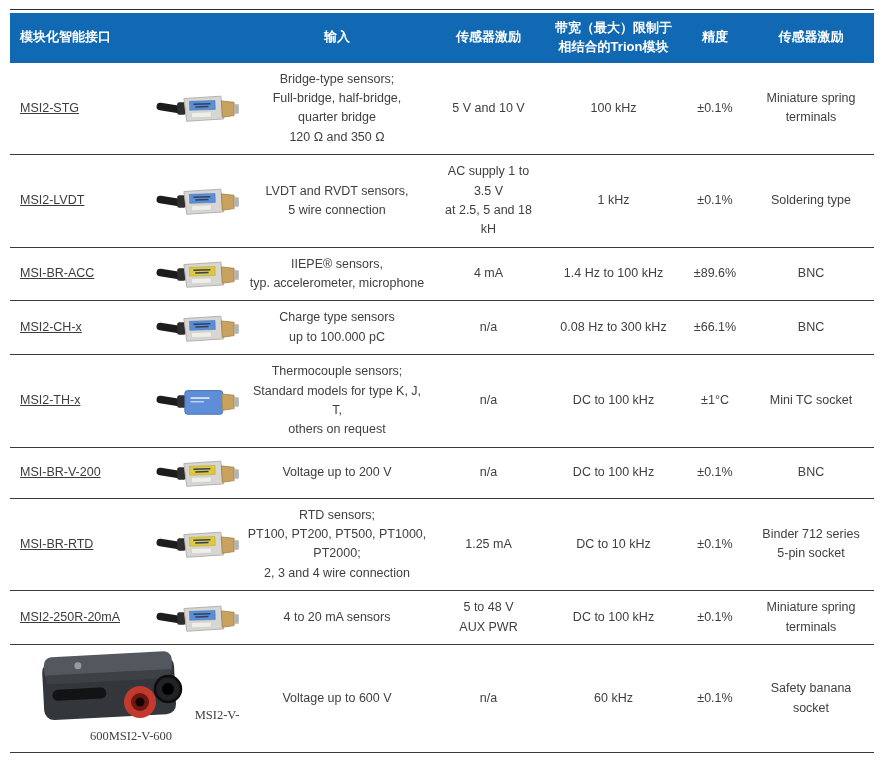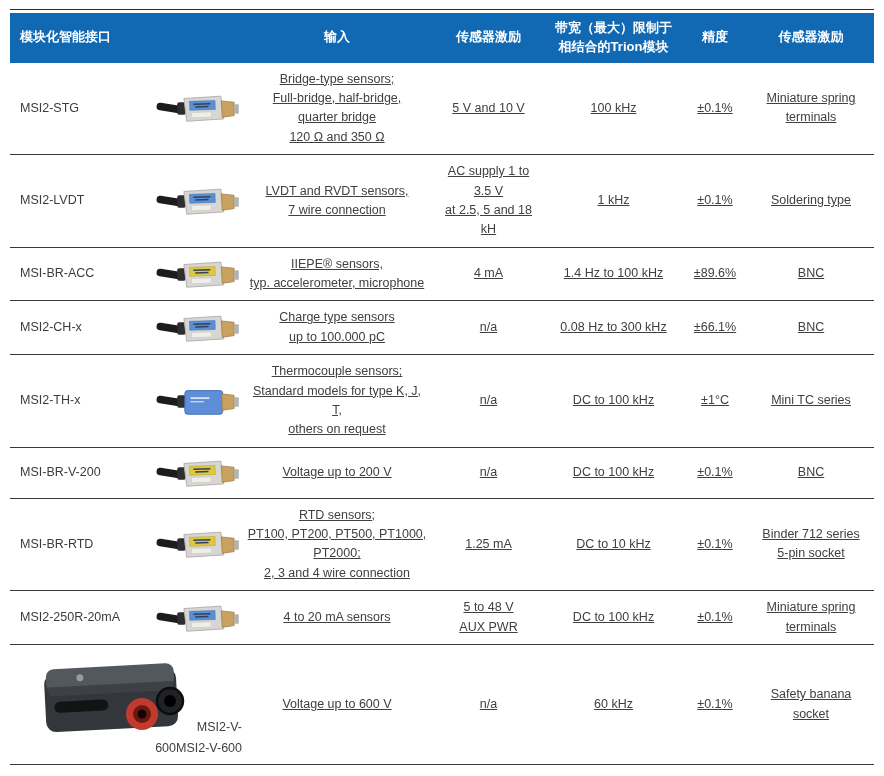--- a/index.html
+++ b/index.html
@@ -40,28 +40,30 @@
     border-bottom: 1px solid #3a3a3a;
     vertical-align: middle;
     text-align: center;
     font-size: 12.5px;
     line-height: 1.55;
     padding: 7px 3px;
   }
   td.cell-name { text-align: left; padding-left: 10px; }
   a.product-link {
     color: #3c3c3c;
+    text-decoration: underline;
     cursor: pointer;
   }
-  .cell-value { white-space: pre-line; text-decoration: underline; }
+  .cell-value { white-space: pre-line; }
   .conn-svg { width: 94px; height: 36px; display: block; margin: 0 auto; }
   td.cell-device {
-    text-align: right;
-    padding: 12px 0 6px 10px;
+    text-align: center;
+    padding: 0 0 6px 10px;
     vertical-align: bottom;
+    font-family: Liberation Serif, serif;
   }
   .device-svg {
     width: 150px; height: 82px;
     display: inline-block;
     vertical-align: bottom;
     margin-left: 14px;
   }
   .device-caption {
     display: inline-block;
     vertical-align: bottom;
@@ -130,21 +132,21 @@
                 <path d="M31 9 L70 6.5 L73 30.5 L34 33 Z" fill="#d7d6d3" stroke="#b2b0ac" stroke-width="1"></path>
                 <rect x="37" y="11.5" width="27" height="9.5" fill="#5a8fd6" stroke="#3f6eb0" stroke-width="0.5" transform="rotate(-2 50 16)"></rect>
                 <rect x="41" y="14" width="18" height="1.6" fill="#30415f" transform="rotate(-2 50 15)"></rect>
                 <rect x="43" y="17" width="14" height="1.4" fill="#30415f" transform="rotate(-2 50 18)"></rect>
                 <rect x="39" y="23.5" width="21" height="5.5" fill="#efeeea" stroke="#c4c2bd" stroke-width="0.5" transform="rotate(-2 49 26)"></rect>
                 <path d="M70.5 11.5 L84 13 L84 27 L71.5 28.8 Z" fill="#c9a25f" stroke="#9a7b42" stroke-width="0.8"></path>
                 <rect x="84" y="15" width="5" height="10" rx="1" fill="#b5b3ae"></rect>
               </svg>
             </td>
             <td class="cell-input"><span class="cell-value">LVDT and RVDT sensors,
-7 wire connection</span></td>
+5 wire connection</span></td>
             <td class="cell-excitation"><span class="cell-value">AC supply 1 to
 3.5 V
 at 2.5, 5 and 18
 kH</span></td>
             <td class="cell-bandwidth"><span class="cell-value">1 kHz</span></td>
             <td class="cell-precision"><span class="cell-value">±0.1%</span></td>
             <td class="cell-connection"><span class="cell-value">Soldering type</span></td>
           </tr>
           <tr>
             <td class="cell-name"><a class="product-link">MSI-BR-ACC</a></td>
@@ -203,21 +205,21 @@
                 <rect x="84" y="15" width="5" height="10" rx="1" fill="#b5b3ae"></rect>
               </svg>
             </td>
             <td class="cell-input"><span class="cell-value">Thermocouple sensors;
 Standard models for type K, J,
 T,
 others on request</span></td>
             <td class="cell-excitation"><span class="cell-value">n/a</span></td>
             <td class="cell-bandwidth"><span class="cell-value">DC to 100 kHz</span></td>
             <td class="cell-precision"><span class="cell-value">±1°C</span></td>
-            <td class="cell-connection"><span class="cell-value">Mini TC series</span></td>
+            <td class="cell-connection"><span class="cell-value">Mini TC socket</span></td>
           </tr>
           <tr>
             <td class="cell-name"><a class="product-link">MSI-BR-V-200</a></td>
             <td class="cell-image">
               <svg class="conn-svg" viewBox="0 0 96 38">
                 <rect x="2" y="15" width="28" height="8" rx="4" fill="#1c1c1c" transform="rotate(9 16 19)"></rect>
                 <rect x="24" y="13" width="9" height="13" rx="2" fill="#2e2e2e"></rect>
                 <path d="M31 9 L70 6.5 L73 30.5 L34 33 Z" fill="#d7d6d3" stroke="#b2b0ac" stroke-width="1"></path>
                 <rect x="37" y="11.5" width="27" height="9.5" fill="#ddc83f" stroke="#b5a125" stroke-width="0.5" transform="rotate(-2 50 16)"></rect>
                 <rect x="41" y="14" width="18" height="1.6" fill="#30415f" transform="rotate(-2 50 15)"></rect>

